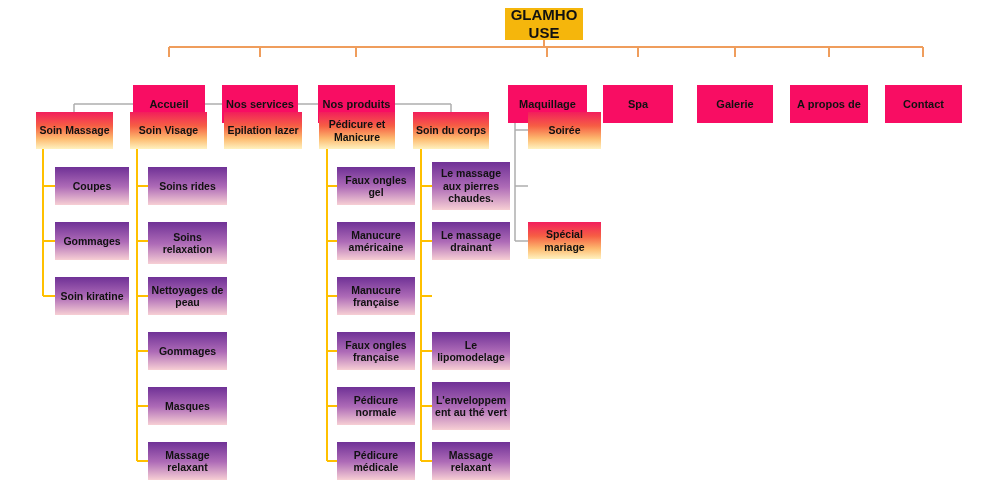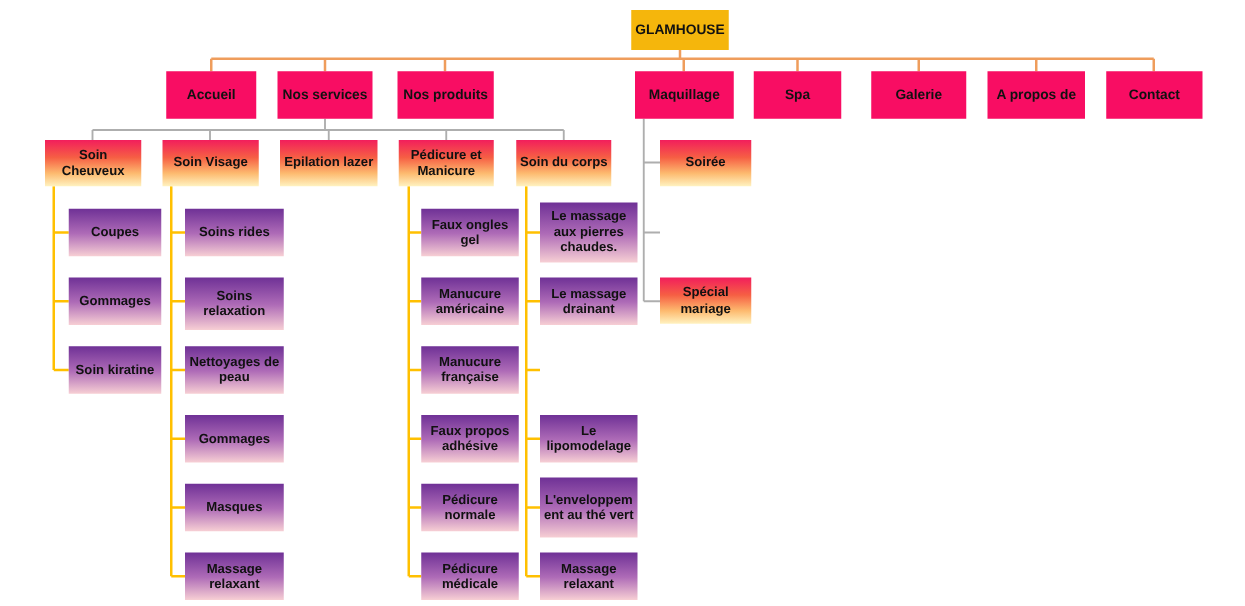--- a/index.html
+++ b/index.html
@@ -17,22 +17,22 @@
     text-align:center;
     font-weight:bold;
     color:#111111;
     line-height:1.18;
     padding:1px 3px;
     box-sizing:border-box;
     overflow-wrap:break-word;
     word-break:break-word;
   }
   .node span{display:block;width:100%;}
-  .l1{background:#F5B60C;font-size:11px;}
-  .l2{background:#F80D63;font-size:11px;}
+  .l1{background:#F5B60C;font-size:15px;}
+  .l2{background:#F80D63;font-size:11px;margin-top:28px;}
   .l3{
     background:linear-gradient(180deg,#F21E5C 0%,#F65F44 38%,#FDBA6F 72%,#FFF2C0 100%);
     font-size:10.5px;
   }
   .l4{
     background:linear-gradient(180deg,#6F3196 0%,#AE6BB7 52%,#F7CFD4 100%);
     font-size:10.5px;
   }
 </style>
 </head>
@@ -73,21 +73,21 @@
       <span>Galerie</span>
     </div>
   <div class="node l2" style="left:790px;top:57px;width:78px;height:38px">
       <span>A propos de</span>
     </div>
   <div class="node l2" style="left:885px;top:57px;width:77px;height:38px">
       <span>Contact</span>
     </div>
 
   <div class="node l3" style="left:36px;top:112px;width:77px;height:37px">
-      <span>Soin Cheuveux</span>
+      <span>Soin Massage</span>
     </div>
   <div class="node l3" style="left:130px;top:112px;width:77px;height:37px">
       <span>Soin Visage</span>
     </div>
   <div class="node l3" style="left:224px;top:112px;width:78px;height:37px">
       <span>Epilation lazer</span>
     </div>
   <div class="node l3" style="left:319px;top:112px;width:76px;height:37px">
       <span>Pédicure et Manicure</span>
     </div>
@@ -134,21 +134,21 @@
   <div class="node l4" style="left:337px;top:167px;width:78px;height:38px">
       <span>Faux ongles gel</span>
     </div>
   <div class="node l4" style="left:337px;top:222px;width:78px;height:38px">
       <span>Manucure américaine</span>
     </div>
   <div class="node l4" style="left:337px;top:277px;width:78px;height:38px">
       <span>Manucure française</span>
     </div>
   <div class="node l4" style="left:337px;top:332px;width:78px;height:38px">
-      <span>Faux propos adhésive</span>
+      <span>Faux ongles française</span>
     </div>
   <div class="node l4" style="left:337px;top:387px;width:78px;height:38px">
       <span>Pédicure normale</span>
     </div>
   <div class="node l4" style="left:337px;top:442px;width:78px;height:38px">
       <span>Pédicure médicale</span>
     </div>
 
   <div class="node l4" style="left:432px;top:162px;width:78px;height:48px">
       <span>Le massage aux pierres chaudes.</span>

